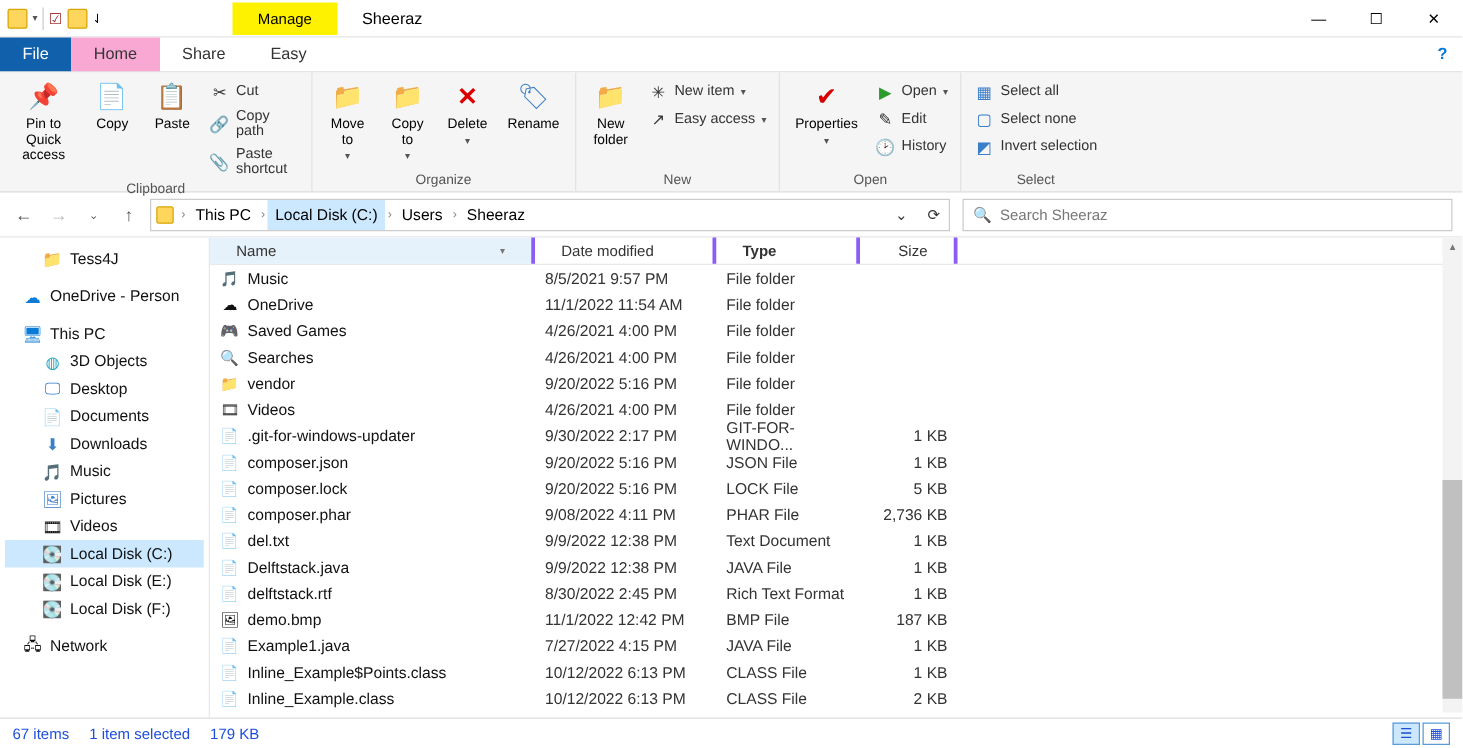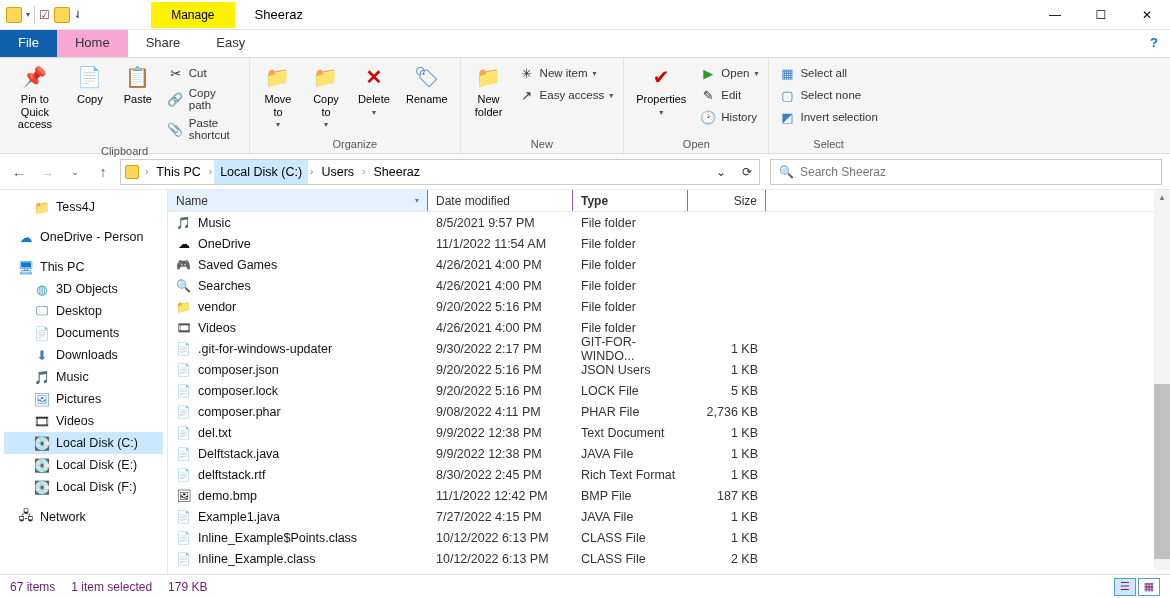--- a/index.html
+++ b/index.html
@@ -3,21 +3,21 @@
 <meta charset="utf-8">
 <style>
   * { box-sizing: border-box; margin: 0; padding: 0; font-family: "Segoe UI", Arial, sans-serif; }
   body { background: #fff; width: 1170px; height: 598px; overflow: hidden; position: relative; font-size: 12px; }
 
   
   .titlebar { height: 30px; display: flex; align-items: center; background: #fff; border-bottom: 1px solid #e5e5e5; }
   .qat { display: flex; align-items: center; gap: 4px; padding: 0 6px; }
   .folder-ico { width:16px; height:16px; background:#ffd65c; border:1px solid #d9a400; border-radius:2px; display:inline-block; }
   .qat-sep { width:1px; height:18px; background:#ccc; }
-  .manage-tab { background:#fff200; padding:6px 20px; font-size:12px; margin-left:63px; }
+  .manage-tab { background:#fff200; padding:6px 20px; font-size:12px; margin-left:98px; }
   .title-text { margin-left:20px; font-size:13px; }
   .winbtns { margin-left:auto; display:flex; }
   .winbtn { width:46px; height:30px; display:flex; align-items:center; justify-content:center; font-size:12px; }
 
   
   .tabstrip { height:28px; display:flex; align-items:stretch; border-bottom:1px solid #ddd; }
   .tab-file { background:#1060ab; color:#fff; padding:5px 18px; font-size:13px; }
   .tab { padding:5px 18px; font-size:13px; color:#333; }
   .tab.active { background:#f9a8d4; }
   .picture-tools { padding:5px 15px; font-size:13px; color:#444; }
@@ -52,42 +52,42 @@
   
   .split { display:flex; height: calc(100% - 30px - 28px - 96px - 36px - 24px); }
   .navpane { width:168px; border-right:1px solid #e8e8e8; padding:6px 4px; overflow:hidden; }
   .nav-item { display:flex; align-items:center; gap:6px; font-size:12.5px; padding:3px 8px 3px 14px; color:#111; white-space:nowrap; }
   .nav-item.indent1 { padding-left:30px; }
   .nav-item.selected { background:#cce8ff; }
   .nav-ico { width:16px; height:16px; display:inline-flex; align-items:center; justify-content:center; font-size:13px; }
 
   .filepane { flex:1; display:flex; flex-direction:column; }
   .col-headers { display:flex; height:22px; border-bottom:1px solid #e8e8e8; font-size:12px; color:#333; align-items:center; }
-  .col-headers .col { padding:0 8px; border-right:1px solid #8b5cf6; height:100%; display:flex; align-items:center; }
+  .col-headers .col { padding:0 21px; border-right:3px solid #8b5cf6; height:100%; display:flex; align-items:center; }
   .col-headers .name-col { background:#e5f1fb; }
   .col.name-col { width:260px; }
   .col.date-col { width:145px; }
   .col.type-col { width:115px;font-weight:bold; }
   .col.size-col { width:78px; justify-content:flex-end; }
 
   .filelist { flex:1; overflow:hidden; }
   .row { display:flex; height:21px; align-items:center; font-size:12.5px; color:#111; }
   .row .cell { padding:0 8px; }
   .cell.name-col { width:260px; display:flex; align-items:center; gap:6px; }
   .cell.date-col { width:145px; color:#333; }
   .cell.type-col { width:115px; color:#333; }
   .cell.size-col { width:78px; text-align:right; color:#333; }
   .file-ico { width:16px; height:16px; display:inline-flex; align-items:center; justify-content:center; font-size:12px; }
 
   .scrollbar { position:absolute; right:0; top:190px; width:16px; height:380px; background:#f3f3f3; }
   .scroll-thumb-top { width:16px; height:14px; background:#f3f3f3; display:flex; align-items:center; justify-content:center; font-size:9px; color:#777; }
   .scroll-thumb { width:16px; height:175px; background:#c0c0c0; margin-top:180px; }
 
   
-  .statusbar { height:24px; border-top:1px solid #ddd; display:flex; align-items:center; font-size:12px; color:#701a75; padding:0 10px; gap:16px; position:absolute; bottom:0; left:0; right:0; background:#fff; }
+  .statusbar { height:24px; border-top:1px solid #ddd; display:flex; align-items:center; font-size:12px; color:#1d4ed8; padding:0 10px; gap:16px; position:absolute; bottom:0; left:0; right:0; background:#fff; }
   .view-toggle { margin-left:auto; display:flex; gap:2px; }
   .vt-btn { width:22px; height:18px; border:1px solid #5a9bd5; display:flex; align-items:center; justify-content:center; font-size:11px; }
   .vt-btn.active { background:#cce8ff; }
 </style>
 </head>
 <body>
 
 <div class="titlebar">
   <div class="qat">
     <span class="folder-ico"></span>
@@ -401,21 +401,21 @@
           <div class="cell date-col">9/30/2022 2:17 PM</div>
           <div class="cell type-col">GIT-FOR-WINDO...</div>
           <div class="cell size-col">1 KB</div>
         </div>
         <div class="row">
           <div class="cell name-col">
             <span class="file-ico">📄</span>
             <span>composer.json</span>
           </div>
           <div class="cell date-col">9/20/2022 5:16 PM</div>
-          <div class="cell type-col">JSON Users</div>
+          <div class="cell type-col">JSON File</div>
           <div class="cell size-col">1 KB</div>
         </div>
         <div class="row">
           <div class="cell name-col">
             <span class="file-ico">📄</span>
             <span>composer.lock</span>
           </div>
           <div class="cell date-col">9/20/2022 5:16 PM</div>
           <div class="cell type-col">LOCK File</div>
           <div class="cell size-col">5 KB</div>

